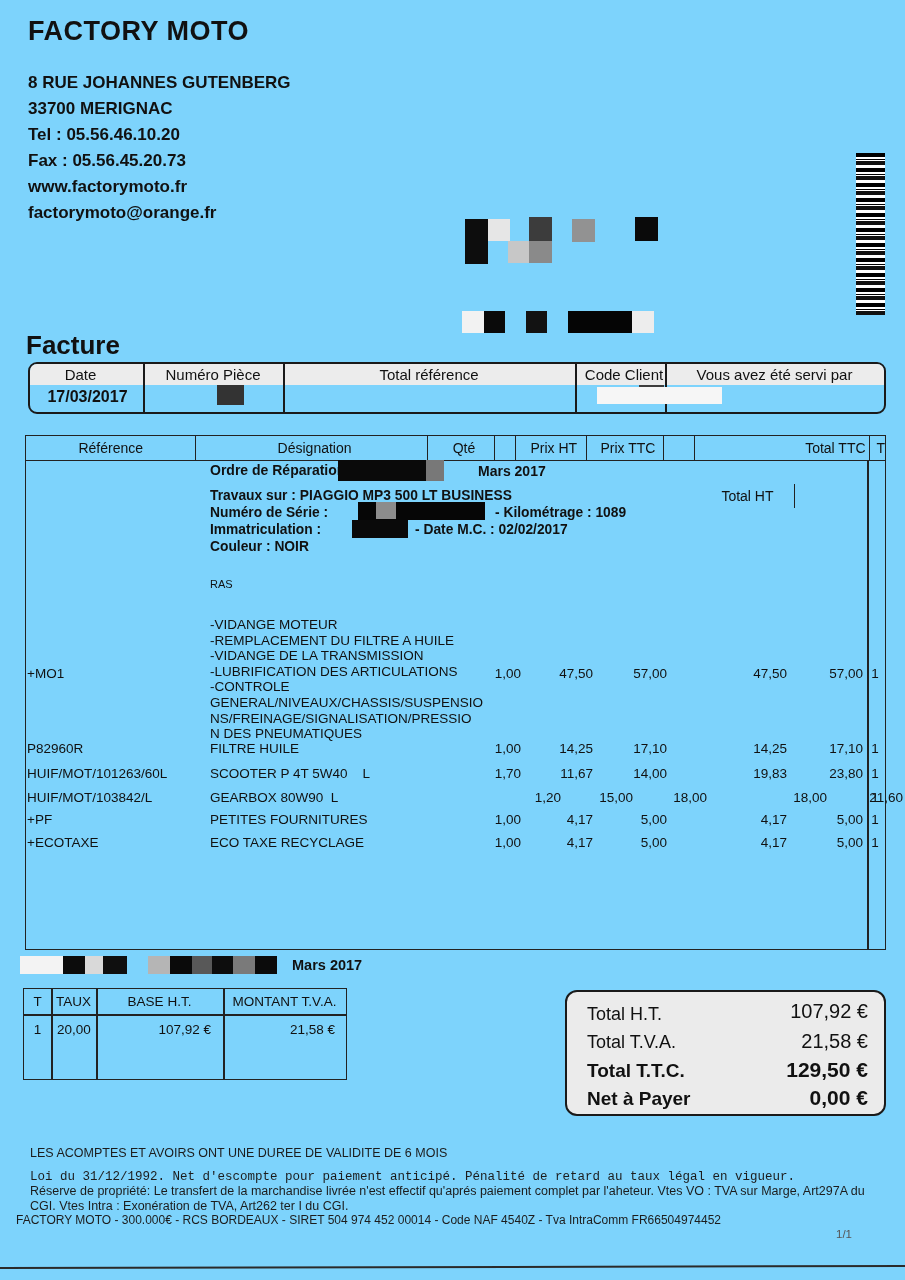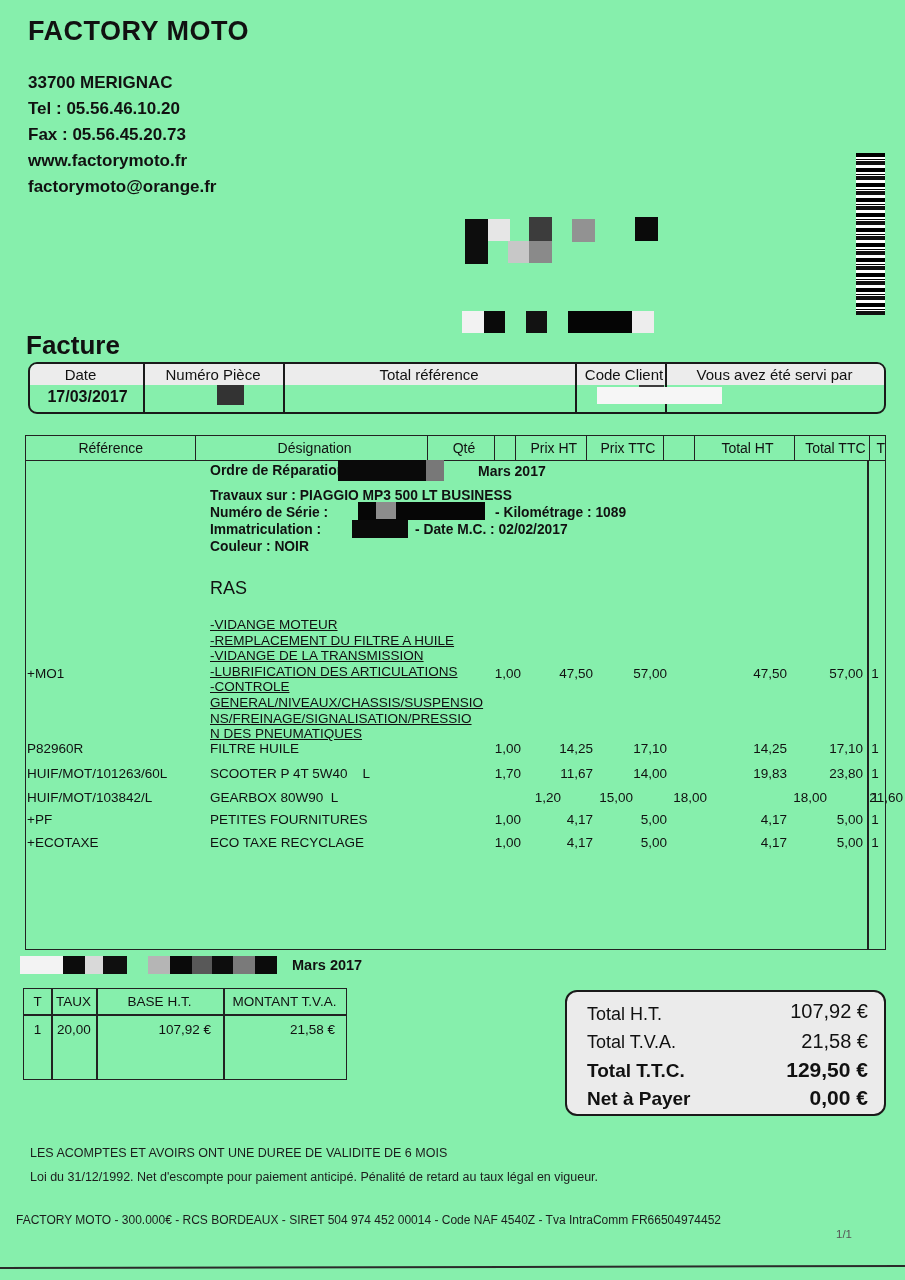--- a/index.html
+++ b/index.html
@@ -1,17 +1,17 @@
 <!DOCTYPE html>
 <html><head>
 <meta charset="utf-8">
 <style>
   html,body { margin:0; padding:0; background:#e9e9e9; }
   #page {
-    position:relative; width:905px; height:1280px; background:#86efac;
+    position:relative; width:905px; height:1280px; background:#7dd3fc;
     font-family:"Liberation Sans", sans-serif; color:#111; overflow:hidden;
     margin:0 auto;
   }
   .abs { position:absolute; }
   .b { font-weight:bold; }
   
   #company-name { left:28px; top:16px; font-size:27px; font-weight:bold; letter-spacing:0.5px; }
   #company-lines { left:28px; top:70px; font-size:17px; font-weight:bold; line-height:26px; }
   
   #barcode {
@@ -40,21 +40,21 @@
   .trow { position:absolute; left:0; width:905px; height:18px; font-size:13.5px; }
   .c-ref { position:absolute; left:27px; white-space:pre; }
   .c-des { position:absolute; left:210px; white-space:pre; }
   .c-num { position:absolute; text-align:right; width:80px; }
   .c-qty  { right:384px; }
   .c-pht  { right:312px; }
   .c-pttc { right:238px; }
   .c-tht  { right:118px; }
   .c-tttc { right:42px; }
   .c-t { position:absolute; left:866px; width:18px; text-align:center; }
-  .desline { font-size:13.5px; line-height:15.6px; white-space:pre;text-decoration:underline; }
+  .desline { font-size:13.5px; line-height:15.6px; white-space:pre; }
   
   #tva { left:23px; top:988px; width:322px; height:90px; border:1.5px solid #222; }
   #tva .vline { position:absolute; top:0; width:1.5px; height:100%; background:#222; }
   #tva .hline { position:absolute; left:0; top:25px; width:100%; height:1.5px; background:#222; }
   #tva .hc { position:absolute; top:5px; font-size:13.5px; text-align:center; }
   #tva .vc { position:absolute; top:33px; font-size:13.5px; }
   
   #totals { left:565px; top:990px; width:317px; height:122px; background:#ebebeb; border:2px solid #1a1a1a; border-radius:12px; }
   .tot-label { position:absolute; left:20px; font-size:18px; }
   .tot-value { position:absolute; right:16px; font-size:18px; text-align:right; }
@@ -63,20 +63,21 @@
   #scanline { left:0px; top:1266px; width:905px; height:2px; background:#2a2a2a; transform:rotate(-0.12deg); }
   #pageno { left:836px; top:1228px; font-size:11.5px; color:#555; }
 </style>
 </head>
 <body>
 
 <div id="page">
 
   <div id="company-name" class="abs">FACTORY MOTO</div>
   <div id="company-lines" class="abs">
+    <div>8 RUE JOHANNES GUTENBERG</div>
     <div>33700 MERIGNAC</div>
     <div>Tel : 05.56.46.10.20</div>
     <div>Fax : 05.56.45.20.73</div>
     <div>www.factorymoto.fr</div>
     <div>factorymoto@orange.fr</div>
   </div>
 
   <div id="barcode" class="abs"></div>
 
   <div class="px" style="left:465px;top:219px;width:23px;height:45px;background:#0d0d0d;"></div>
@@ -114,42 +115,42 @@
 
   <div id="items-frame" class="abs">
     <div id="items-header">
       <div class="cell" style="width:180px;">Référence</div>
       <div class="cell" style="width:238px;">Désignation</div>
       <div class="cell" style="width:65px;">Qté</div>
       <div class="cell" style="width:15px;"></div>
       <div class="cell" style="width:69px;">Prix HT</div>
       <div class="cell" style="width:75px;">Prix TTC</div>
       <div class="cell" style="width:26px;"></div>
-      <div class="cell" style="width:100px;">Total HT</div>
+      <div class="cell" style="width:100px;margin-top:48px;">Total HT</div>
       <div class="cell" style="width:73px;">Total TTC</div>
       <div class="cell" style="flex:1;">T</div>
     </div>
     <div id="t-sep"></div>
   </div>
 
   <div class="abs b" style="left:210px;top:462px;font-size:14px;">Ordre de Réparation</div>
   <div class="px" style="left:338px;top:460px;width:88px;height:21px;background:#0a0a0a;"></div>
   <div class="px" style="left:426px;top:460px;width:18px;height:21px;background:#787878;"></div>
   <div class="abs b" style="left:478px;top:463px;font-size:14px;">Mars 2017</div>
 
   <div class="abs b" style="left:210px;top:488px;font-size:13.8px;">Travaux sur : PIAGGIO MP3 500 LT BUSINESS</div>
   <div class="abs b" style="left:210px;top:505px;font-size:13.8px;">Numéro de Série :</div>
   <div class="px" style="left:358px;top:502px;width:127px;height:18px;background:#060606;"></div>
   <div class="px" style="left:376px;top:502px;width:20px;height:17px;background:#8c8c8c;"></div>
   <div class="abs b" style="left:495px;top:505px;font-size:13.8px;">- Kilométrage : 1089</div>
   <div class="abs b" style="left:210px;top:522px;font-size:13.8px;">Immatriculation :</div>
   <div class="px" style="left:352px;top:520px;width:56px;height:18px;background:#0a0a0a;"></div>
   <div class="abs b" style="left:415px;top:522px;font-size:13.8px;">- Date M.C. : 02/02/2017</div>
   <div class="abs b" style="left:210px;top:539px;font-size:13.8px;">Couleur : NOIR</div>
-  <div class="abs" style="left:210px;top:578px;font-size:18px;">RAS</div>
+  <div class="abs" style="left:210px;top:578px;font-size:11px;">RAS</div>
 
   <div class="abs" style="left:210px;top:617px;">
     <div class="desline">-VIDANGE MOTEUR</div>
     <div class="desline">-REMPLACEMENT DU FILTRE A HUILE</div>
     <div class="desline">-VIDANGE DE LA TRANSMISSION</div>
     <div class="desline">-LUBRIFICATION DES ARTICULATIONS</div>
     <div class="desline">-CONTROLE</div>
     <div class="desline">GENERAL/NIVEAUX/CHASSIS/SUSPENSIO</div>
     <div class="desline">NS/FREINAGE/SIGNALISATION/PRESSIO</div>
     <div class="desline">N DES PNEUMATIQUES</div>
@@ -247,18 +248,19 @@
     <div class="tot-value" style="top:8px;font-size:20px;">107,92 €</div>
     <div class="tot-label" style="top:40px;">Total T.V.A.</div>
     <div class="tot-value" style="top:38px;font-size:20px;">21,58 €</div>
     <div class="tot-label b" style="top:68px;font-size:19px;">Total T.T.C.</div>
     <div class="tot-value b" style="top:66px;font-size:21px;">129,50 €</div>
     <div class="tot-label b" style="top:96px;font-size:19px;">Net à Payer</div>
     <div class="tot-value b" style="top:94px;font-size:21px;">0,00 €</div>
   </div>
 
   <div class="abs foot" style="left:30px;top:1146px;">LES ACOMPTES ET AVOIRS ONT UNE DUREE DE VALIDITE DE 6 MOIS</div>
-  <div class="abs foot" style="left:30px;top:1170px;">Loi du 31/12/1992. Net d'escompte pour paiement anticipé. Pénalité de retard au taux légal en vigueur.</div>
+  <div class="abs foot" style="left:30px;top:1170px;font-family:Liberation Mono, monospace;">Loi du 31/12/1992. Net d'escompte pour paiement anticipé. Pénalité de retard au taux légal en vigueur.</div>
+  <div class="abs foot" style="left:30px;top:1184px;width:860px;line-height:14.5px;">Réserve de propriété: Le transfert de la marchandise livrée n'est effectif qu'aprés paiement complet par l'aheteur. Vtes VO : TVA sur Marge, Art297A du CGI. Vtes Intra : Exonération de TVA, Art262 ter I du CGI.</div>
   <div class="abs foot" style="left:16px;top:1213px;width:905px;text-align:left;font-size:12px;">FACTORY MOTO - 300.000€ - RCS BORDEAUX - SIRET 504 974 452 00014 - Code NAF 4540Z - Tva IntraComm FR66504974452</div>
   <div id="pageno" class="abs">1/1</div>
   <div id="scanline" class="abs"></div>
 
 </div>
 
 </body></html>

